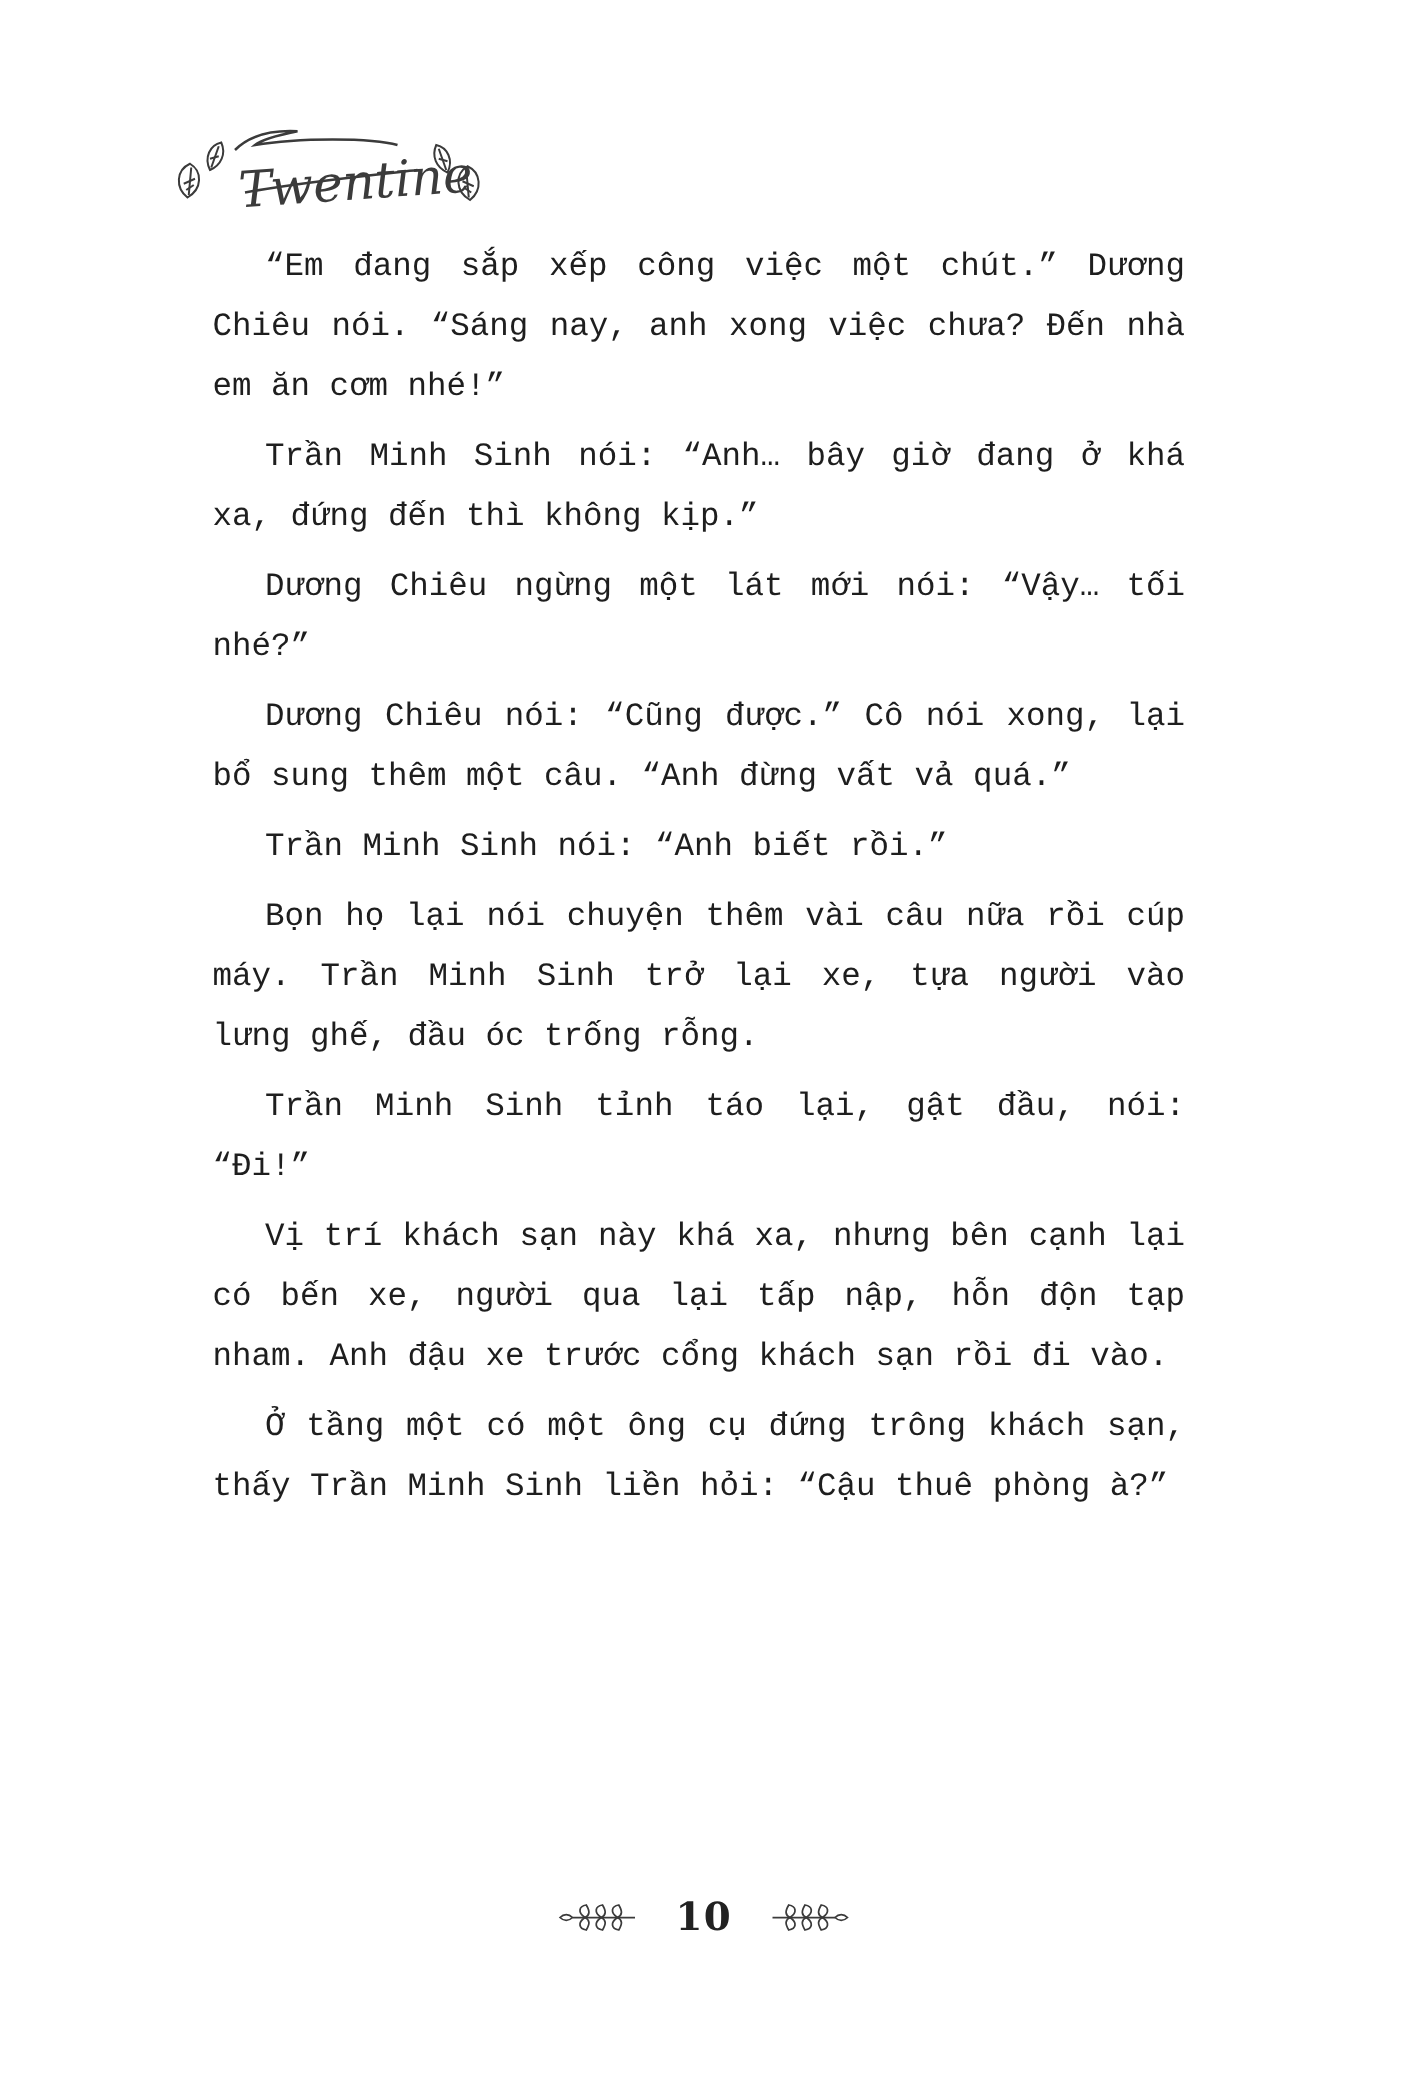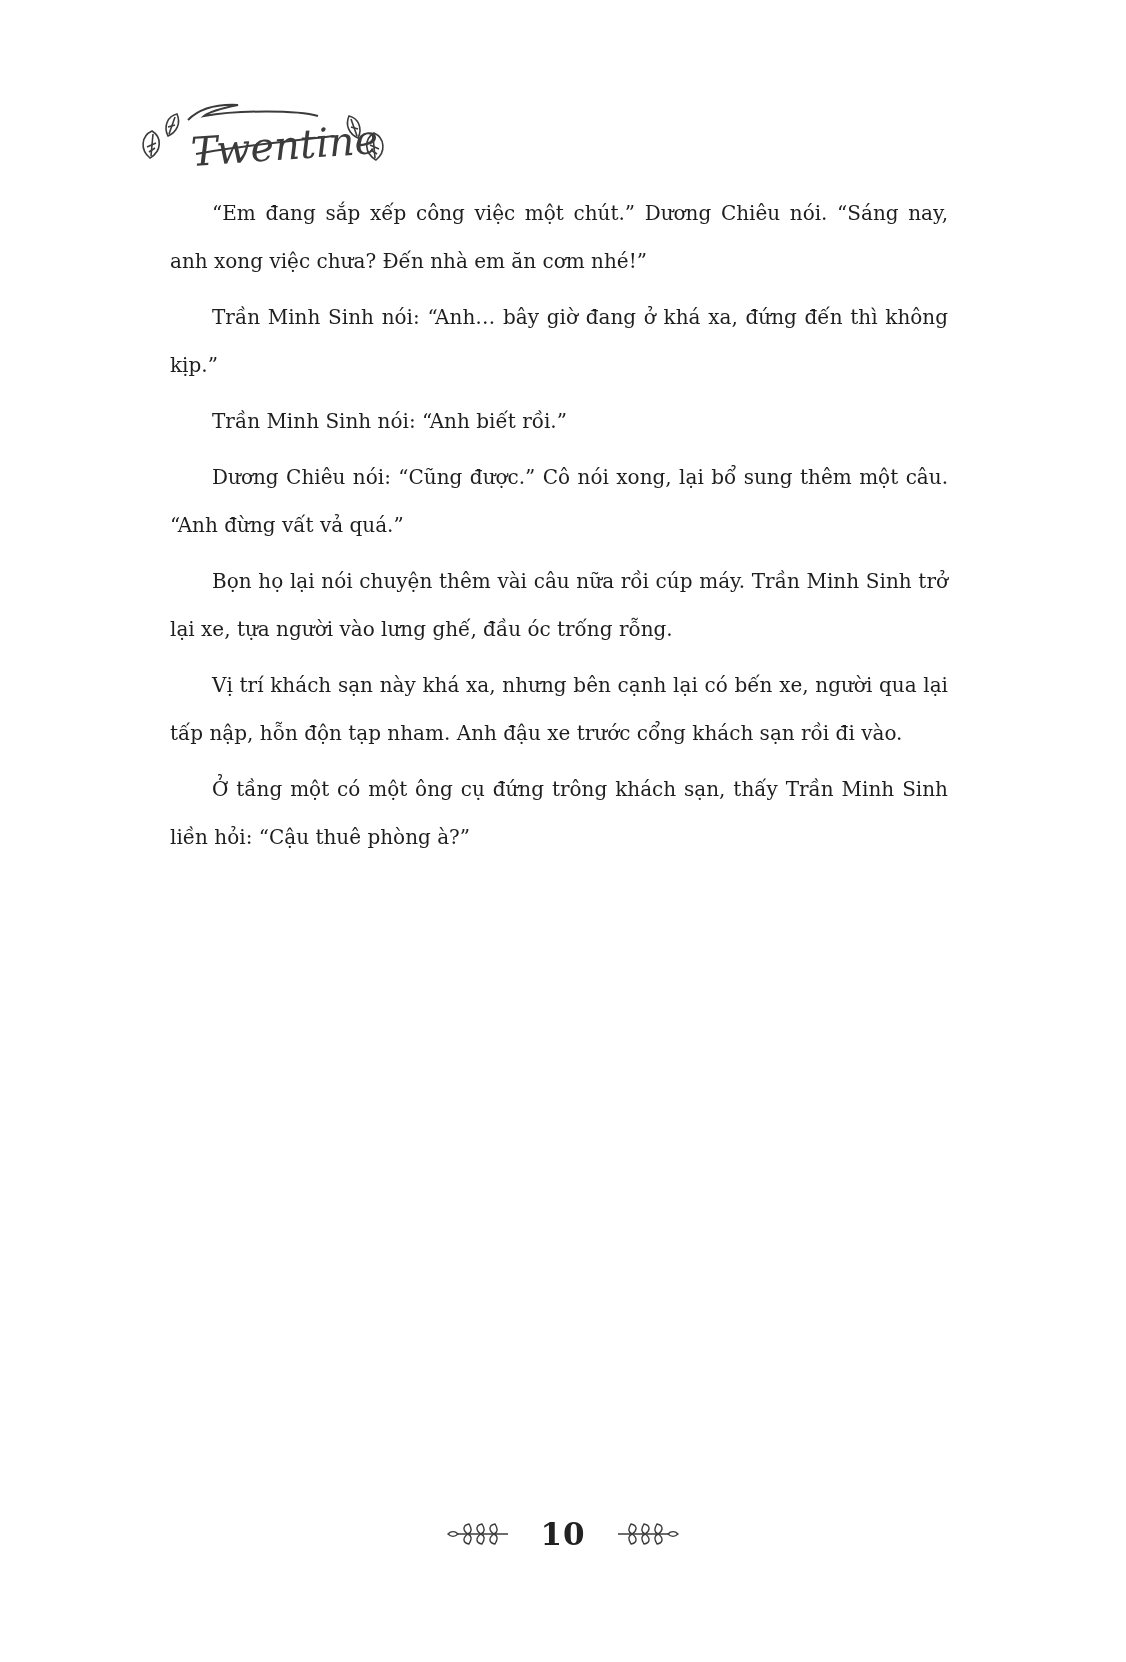--- a/index.html
+++ b/index.html
@@ -34,24 +34,25 @@
   }
   
   .text-block {
     position: absolute;
     left: 170px;
     top: 189px;
     width: 778px;
   }
   .text-block p.para {
     margin: 0 0 8px 0;
-    font-size: 20px;
+    font-size: 26px;
     line-height: 48px;
     text-align: justify;
     text-indent: 42px;
+    font-family: Liberation Mono, monospace;
   }
   .text-block p.para.scene-break {
     margin-top: 59px;
   }
   
   .page-footer {
     position: absolute;
     left: 0;
     top: 1506px;
     width: 1126px;
@@ -102,23 +103,25 @@
         <path d="M58,56 C100,48 160,42 196,38"></path>
       </g>
 
       <text class="logo-word" x="54" y="68" transform="rotate(-4 54 68)">Twentine</text>
     </svg>
   </div>
 
   <main class="text-block" id="paragraphs">
       <p class="para">“Em đang sắp xếp công việc một chút.” Dương Chiêu nói. “Sáng nay, anh xong việc chưa? Đến nhà em ăn cơm nhé!”</p>
       <p class="para">Trần Minh Sinh nói: “Anh… bây giờ đang ở khá xa, đứng đến thì không kịp.”</p>
+      <p class="para">Dương Chiêu ngừng một lát mới nói: “Vậy… tối nhé?”</p>
+      <p class="para">Dương Chiêu nói: “Cũng được.” Cô nói xong, lại bổ sung thêm một câu. “Anh đừng vất vả quá.”</p>
       <p class="para">Trần Minh Sinh nói: “Anh biết rồi.”</p>
-      <p class="para">Dương Chiêu nói: “Cũng được.” Cô nói xong, lại bổ sung thêm một câu. “Anh đừng vất vả quá.”</p>
       <p class="para">Bọn họ lại nói chuyện thêm vài câu nữa rồi cúp máy. Trần Minh Sinh trở lại xe, tựa người vào lưng ghế, đầu óc trống rỗng.</p>
+      <p class="para">Trần Minh Sinh tỉnh táo lại, gật đầu, nói: “Đi!”</p>
       <p class="para">Vị trí khách sạn này khá xa, nhưng bên cạnh lại có bến xe, người qua lại tấp nập, hỗn độn tạp nham. Anh đậu xe trước cổng khách sạn rồi đi vào.</p>
       <p class="para">Ở tầng một có một ông cụ đứng trông khách sạn, thấy Trần Minh Sinh liền hỏi: “Cậu thuê phòng à?”</p>
     </main>
 
   <footer class="page-footer">
     <svg class="ornament-svg" viewBox="0 0 64 24" fill="none" stroke="#3b3b3b" stroke-width="1.4">
       <path d="M2,12 C5,9 9,9 12,12 C9,15 5,15 2,12 Z"></path>
       <path d="M12,12 L62,12"></path>
       <path d="M22,12 C16,8 17,3 23,2 C26,7 26,10 22,12 Z"></path>
       <path d="M22,12 C16,16 17,21 23,22 C26,17 26,14 22,12 Z"></path>

